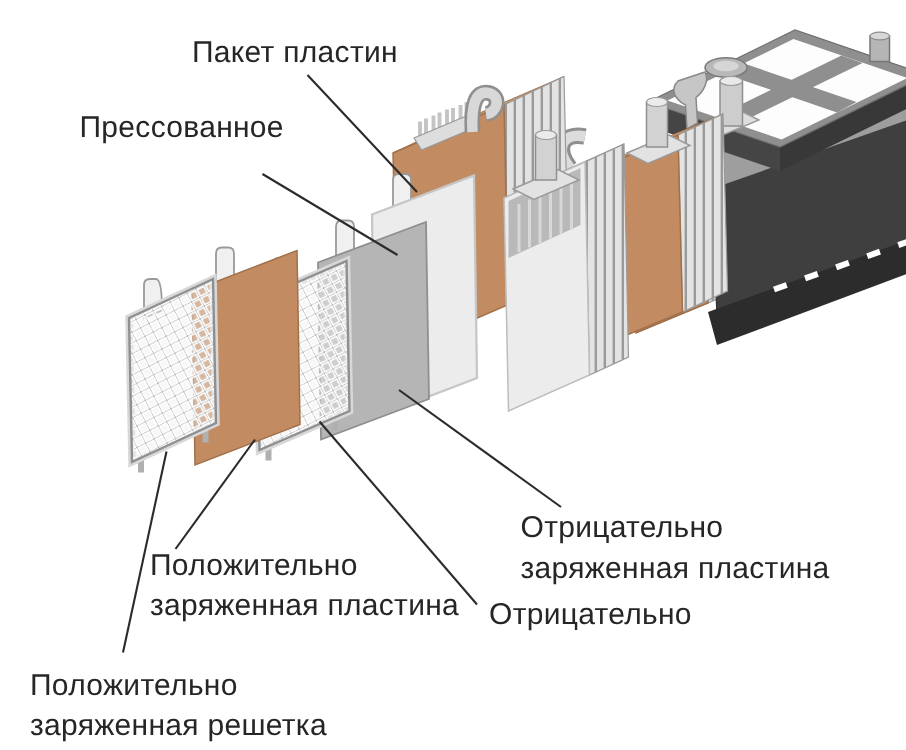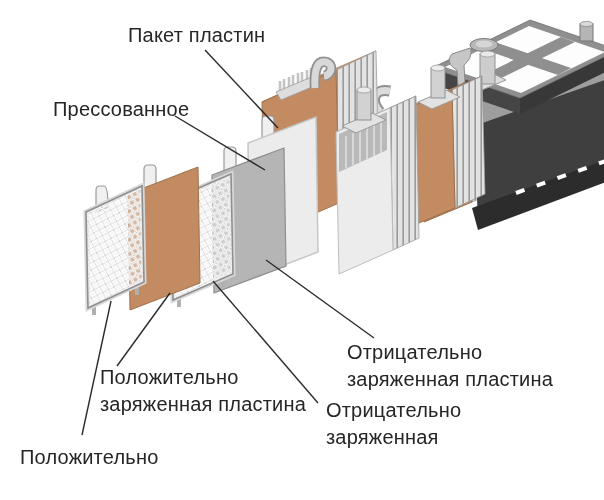--- a/index.html
+++ b/index.html
@@ -15,21 +15,21 @@
   .lbl{
     position:absolute;
     font-size:20px;
     line-height:27px;
     color:var(--text,#262626);
     white-space:nowrap;
     letter-spacing:.2px;
   }
   .lbl span{display:block;}
   #lbl-plate-pack   {left:110px;top:22px;}
-  #lbl-pressed-fiber{left:35px; top:96px;text-align:right;}
+  #lbl-pressed-fiber{left:35px; top:72px;text-align:right;}
   #lbl-pos-plate    {left:82px; top:364px;}
   #lbl-pos-grid     {left:2px;  top:444px;}
   #lbl-neg-plate    {left:329px;top:339px;}
   #lbl-neg-grid     {left:308px;top:397px;}
 </style>
 </head>
 <body>
 
 <div id="stage">
 
@@ -174,23 +174,23 @@
   </div>
   <div class="lbl" id="lbl-pressed-fiber">
     <span>Прессованное</span>
   </div>
   <div class="lbl" id="lbl-pos-plate">
     <span>Положительно</span>
     <span>заряженная пластина</span>
   </div>
   <div class="lbl" id="lbl-pos-grid">
     <span>Положительно</span>
+    <span>заряженная решетка</span>
   </div>
   <div class="lbl" id="lbl-neg-plate">
     <span>Отрицательно</span>
     <span>заряженная пластина</span>
   </div>
   <div class="lbl" id="lbl-neg-grid">
     <span>Отрицательно</span>
-    <span>заряженная</span>
   </div>
 
 </div>
 
 </body></html>

